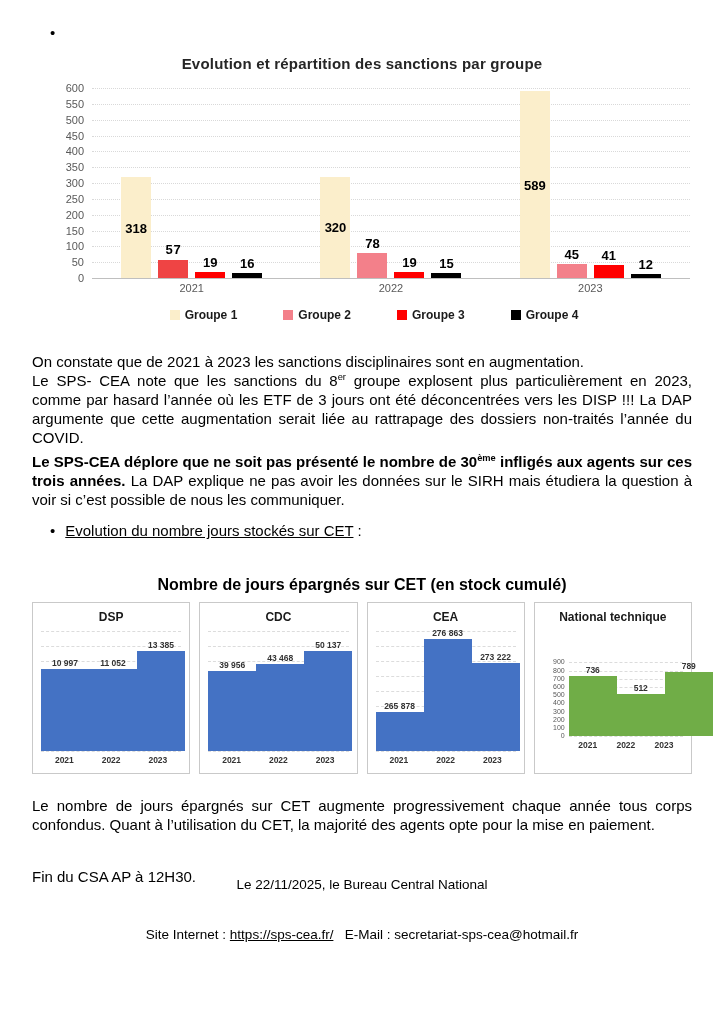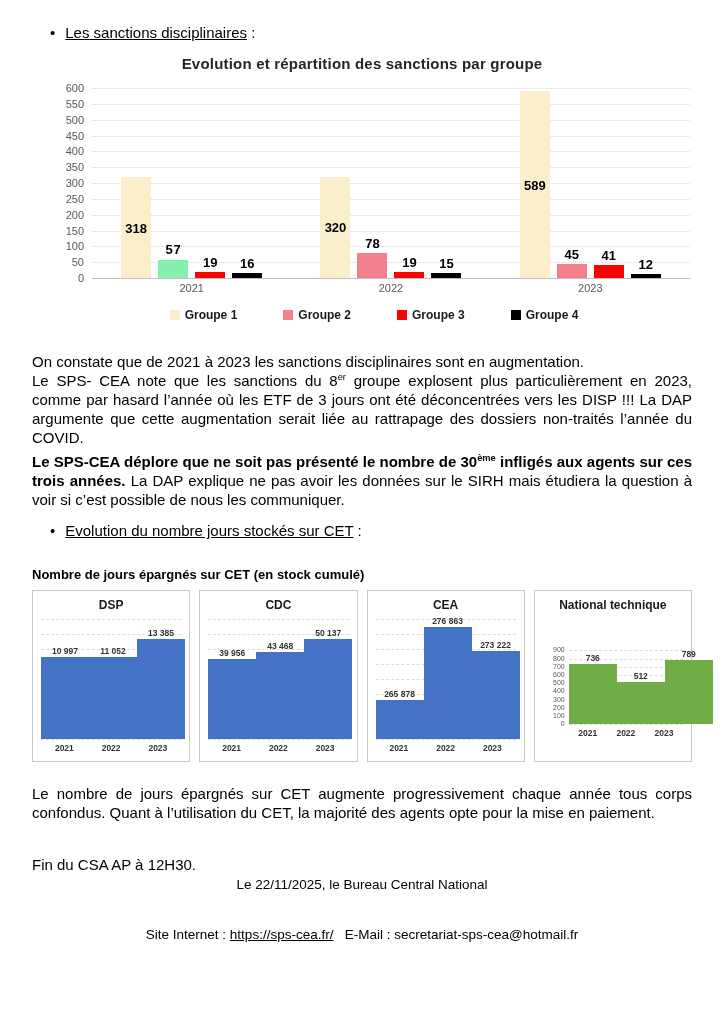--- a/index.html
+++ b/index.html
@@ -35,21 +35,21 @@
   .legend .swatch { width:10px; height:10px; display:inline-block; }
 
   
   .para { font-size:15px; line-height:1.27; text-align:justify; margin:0; }
   .mt30 { margin-top:30px; }
   .mt5 { margin-top:5px; }
   .sup { vertical-align:super; font-size:0.62em; }
   .b { font-weight:bold; }
 
   
-  .cet-title { text-align:left; font-weight:bold; font-size:13px; margin-top:28px; color:#000; }
+  .cet-title { text-align:center; font-weight:bold; font-size:16px; margin-top:37px; color:#000; }
   .panels { display:flex; gap:9px; margin-top:8px; align-items:stretch; }
   .panel { flex:1; border:1px solid #c9c9c9; box-sizing:border-box; padding:7px 8px 8px; background:#fff; }
   .panel .ptitle { text-align:center; font-weight:bold; font-size:12px; color:#1a1a1a; }
   .mini-plot { position:relative; height:120px; margin-top:7px; }
   .mini-grid { position:absolute; left:0; right:0; border-top:1px dashed #dcdcdc; height:0; }
   .mini-bars { position:absolute; left:0; right:0; top:0; bottom:0; display:flex; justify-content:space-around; align-items:flex-end; }
   .mini-bar { width:24px; position:relative;padding-left:48px; }
   .mini-bar .mlbl { position:absolute; bottom:100%; left:50%; transform:translateX(-50%); margin-bottom:1px; font-weight:bold; font-size:8.5px; color:#333; white-space:nowrap; }
   .mini-x { display:flex; justify-content:space-around; margin-top:4px; }
   .mini-x div { font-size:8.5px; font-weight:bold; color:#333; }
@@ -65,21 +65,20 @@
   .footer { position:absolute; left:0; right:0; bottom:46px; text-align:center; font-size:13.5px; line-height:1.25; white-space:pre-wrap; }
   .footer a { color:#000; text-decoration:underline; }
 </style>
 </head>
 <body>
 
 <div class="page">
 
   <div class="bullet">
     <span class="dot">•</span>
-    <span><span class="blabel">Les sanctions disciplinaires</span><span> :</span></span>
   </div>
 
   <div class="chart-main">
     <div class="ctitle">Evolution et répartition des sanctions par groupe</div>
     <div class="plot-outer" id="main-plot">
         <div class="gridline" style="top: 0px;"></div>
         <div class="ytick" style="top: 0px;">600</div>
         <div class="gridline" style="top: 15.8333px;"></div>
         <div class="ytick" style="top: 15.8333px;">550</div>
         <div class="gridline" style="top: 31.6667px;"></div>
@@ -102,21 +101,21 @@
         <div class="ytick" style="top: 158.333px;">100</div>
         <div class="gridline" style="top: 174.167px;"></div>
         <div class="ytick" style="top: 174.167px;">50</div>
         <div class="gridline base" style="top: 190px;"></div>
         <div class="ytick" style="top: 190px;">0</div>
         <div class="groups">
           <div class="group">
             <div class="bar" style="background: rgb(251, 238, 203); height: 100.7px;">
               <span class="lbl-center">318</span>
             </div>
-            <div class="bar" style="background: #86efac; height: 18.05px; font-family: Liberation Mono, monospace;">
+            <div class="bar" style="background: #ef4444; height: 18.05px; font-family: Liberation Mono, monospace;">
               <span class="lbl-above">57</span>
             </div>
             <div class="bar" style="background: rgb(255, 0, 0); height: 6.01667px;">
               <span class="lbl-above">19</span>
             </div>
             <div class="bar" style="background: rgb(0, 0, 0); height: 5.06667px;">
               <span class="lbl-above">16</span>
             </div>
           </div>
           <div class="group">

